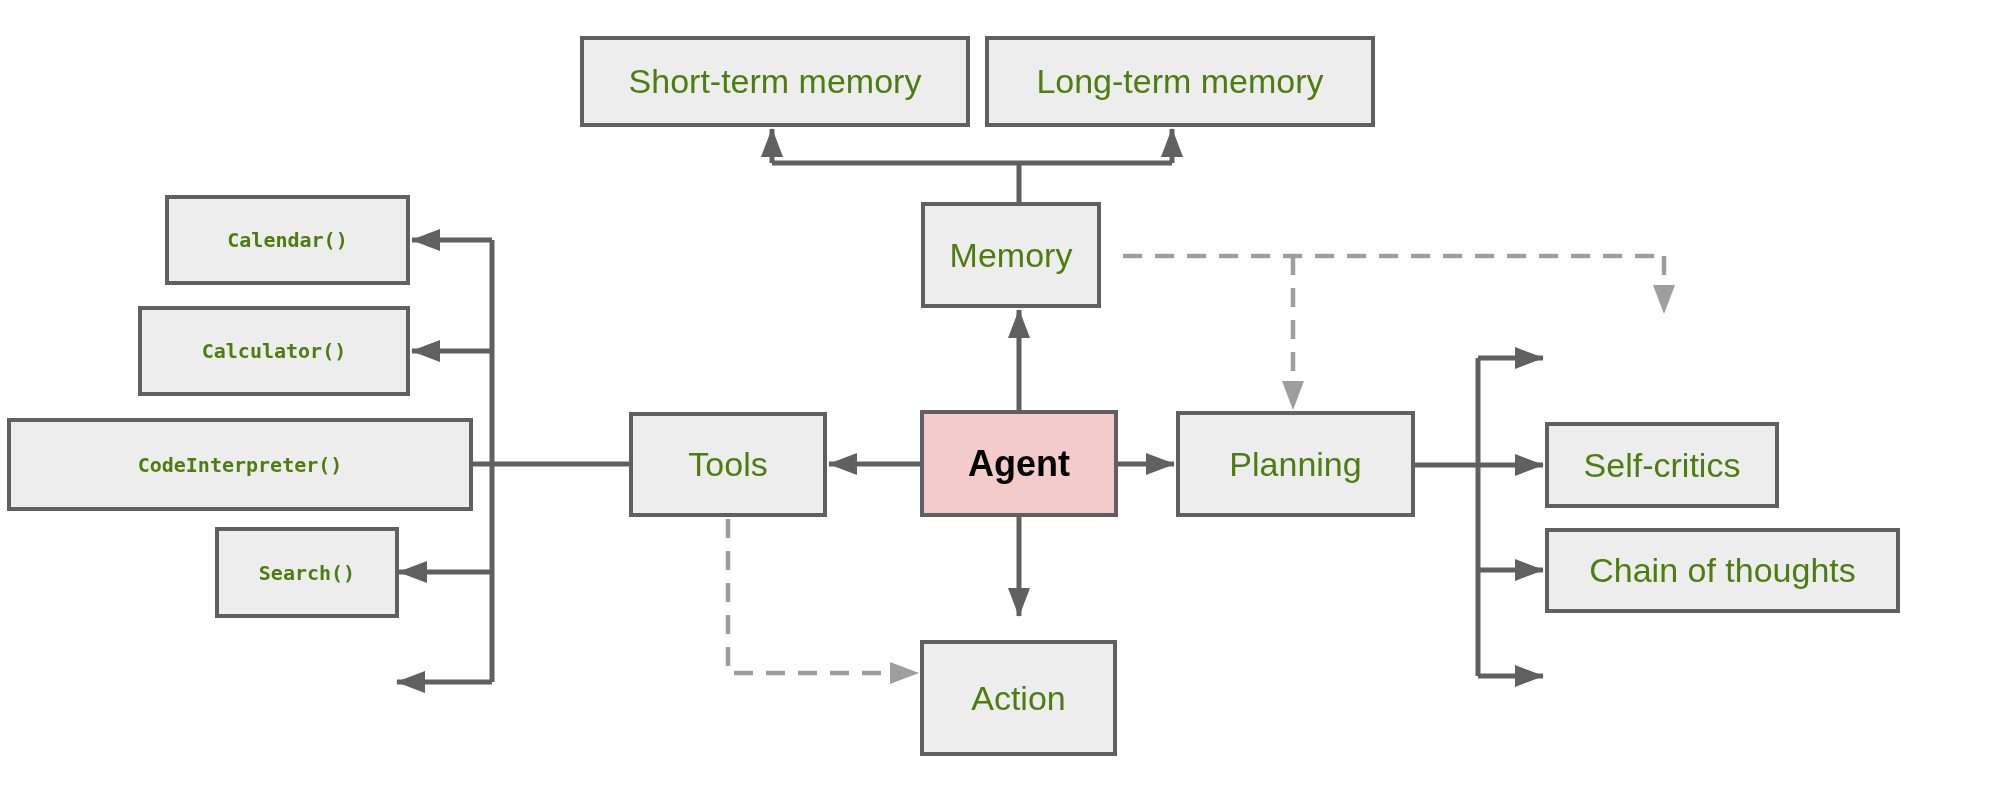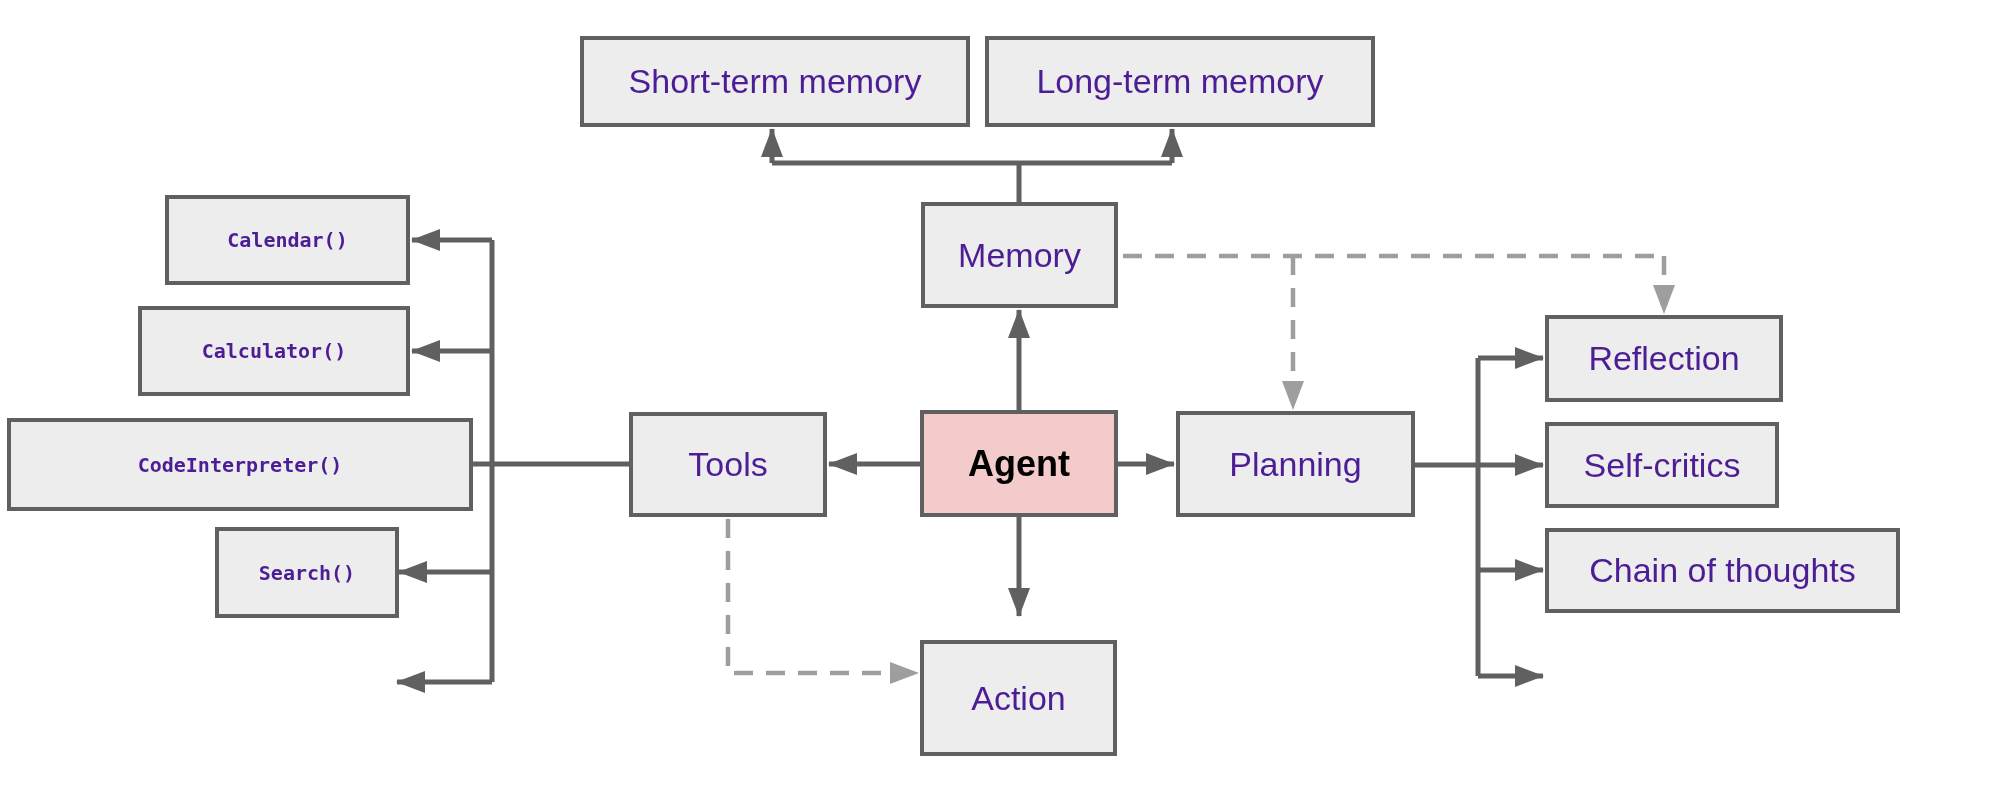--- a/index.html
+++ b/index.html
@@ -18,21 +18,21 @@
   }
   .node {
     position: absolute;
     box-sizing: border-box;
     background: #ededed;
     border: 4px solid #606060;
     display: flex;
     align-items: center;
     justify-content: center;
     font-size: 34px;
-    color: #4c1d95;
+    color: #4d7c0f;
     white-space: nowrap;
   }
   .node.agent {
     background: #f4cbcb;
     font-weight: 700;
     font-size: 36px;
     color: #000000;
   }
   .node.mono {
     font-family: "DejaVu Sans Mono", monospace;
@@ -85,21 +85,21 @@
 
     <path class="dashed" d="M728,519 V673 H918" marker-end="url(#arrow-gray)"></path>
   </svg>
 
   <div class="node" style="left:580px; top:36px; width:390px; height:91px;">
     <span>Short-term memory</span>
   </div>
   <div class="node" style="left:985px; top:36px; width:390px; height:91px;">
     <span>Long-term memory</span>
   </div>
-  <div class="node" style="left:921px; top:202px; width:197px; height:106px;">
+  <div class="node" style="left:921px; top:202px; width:180px; height:106px;">
     <span>Memory</span>
   </div>
 
   <div class="node" style="left:629px; top:412px; width:198px; height:105px;justify-content:center;">
     <span>Tools</span>
   </div>
   <div class="node agent" style="left:920px; top:410px; width:198px; height:107px;">
     <span>Agent</span>
   </div>
   <div class="node" style="left:1176px; top:411px; width:239px; height:106px;">
@@ -115,23 +115,20 @@
   <div class="node mono" style="left:138px; top:306px; width:272px; height:90px;">
     <span>Calculator()</span>
   </div>
   <div class="node mono" style="left:7px; top:418px; width:466px; height:93px;">
     <span>CodeInterpreter()</span>
   </div>
   <div class="node mono" style="left:215px; top:527px; width:184px; height:91px;">
     <span>Search()</span>
   </div>
 
-  <div class="node" style="left:1545px; top:315px; width:238px; height:87px;">
-    <span>Reflection</span>
-  </div>
   <div class="node" style="left:1545px; top:528px; width:355px; height:85px;">
     <span>Chain of thoughts</span>
   </div>
   <div class="node" style="left:1545px; top:422px; width:234px; height:86px;">
     <span>Self-critics</span>
   </div>
 
 </div>
 
 </body></html>

